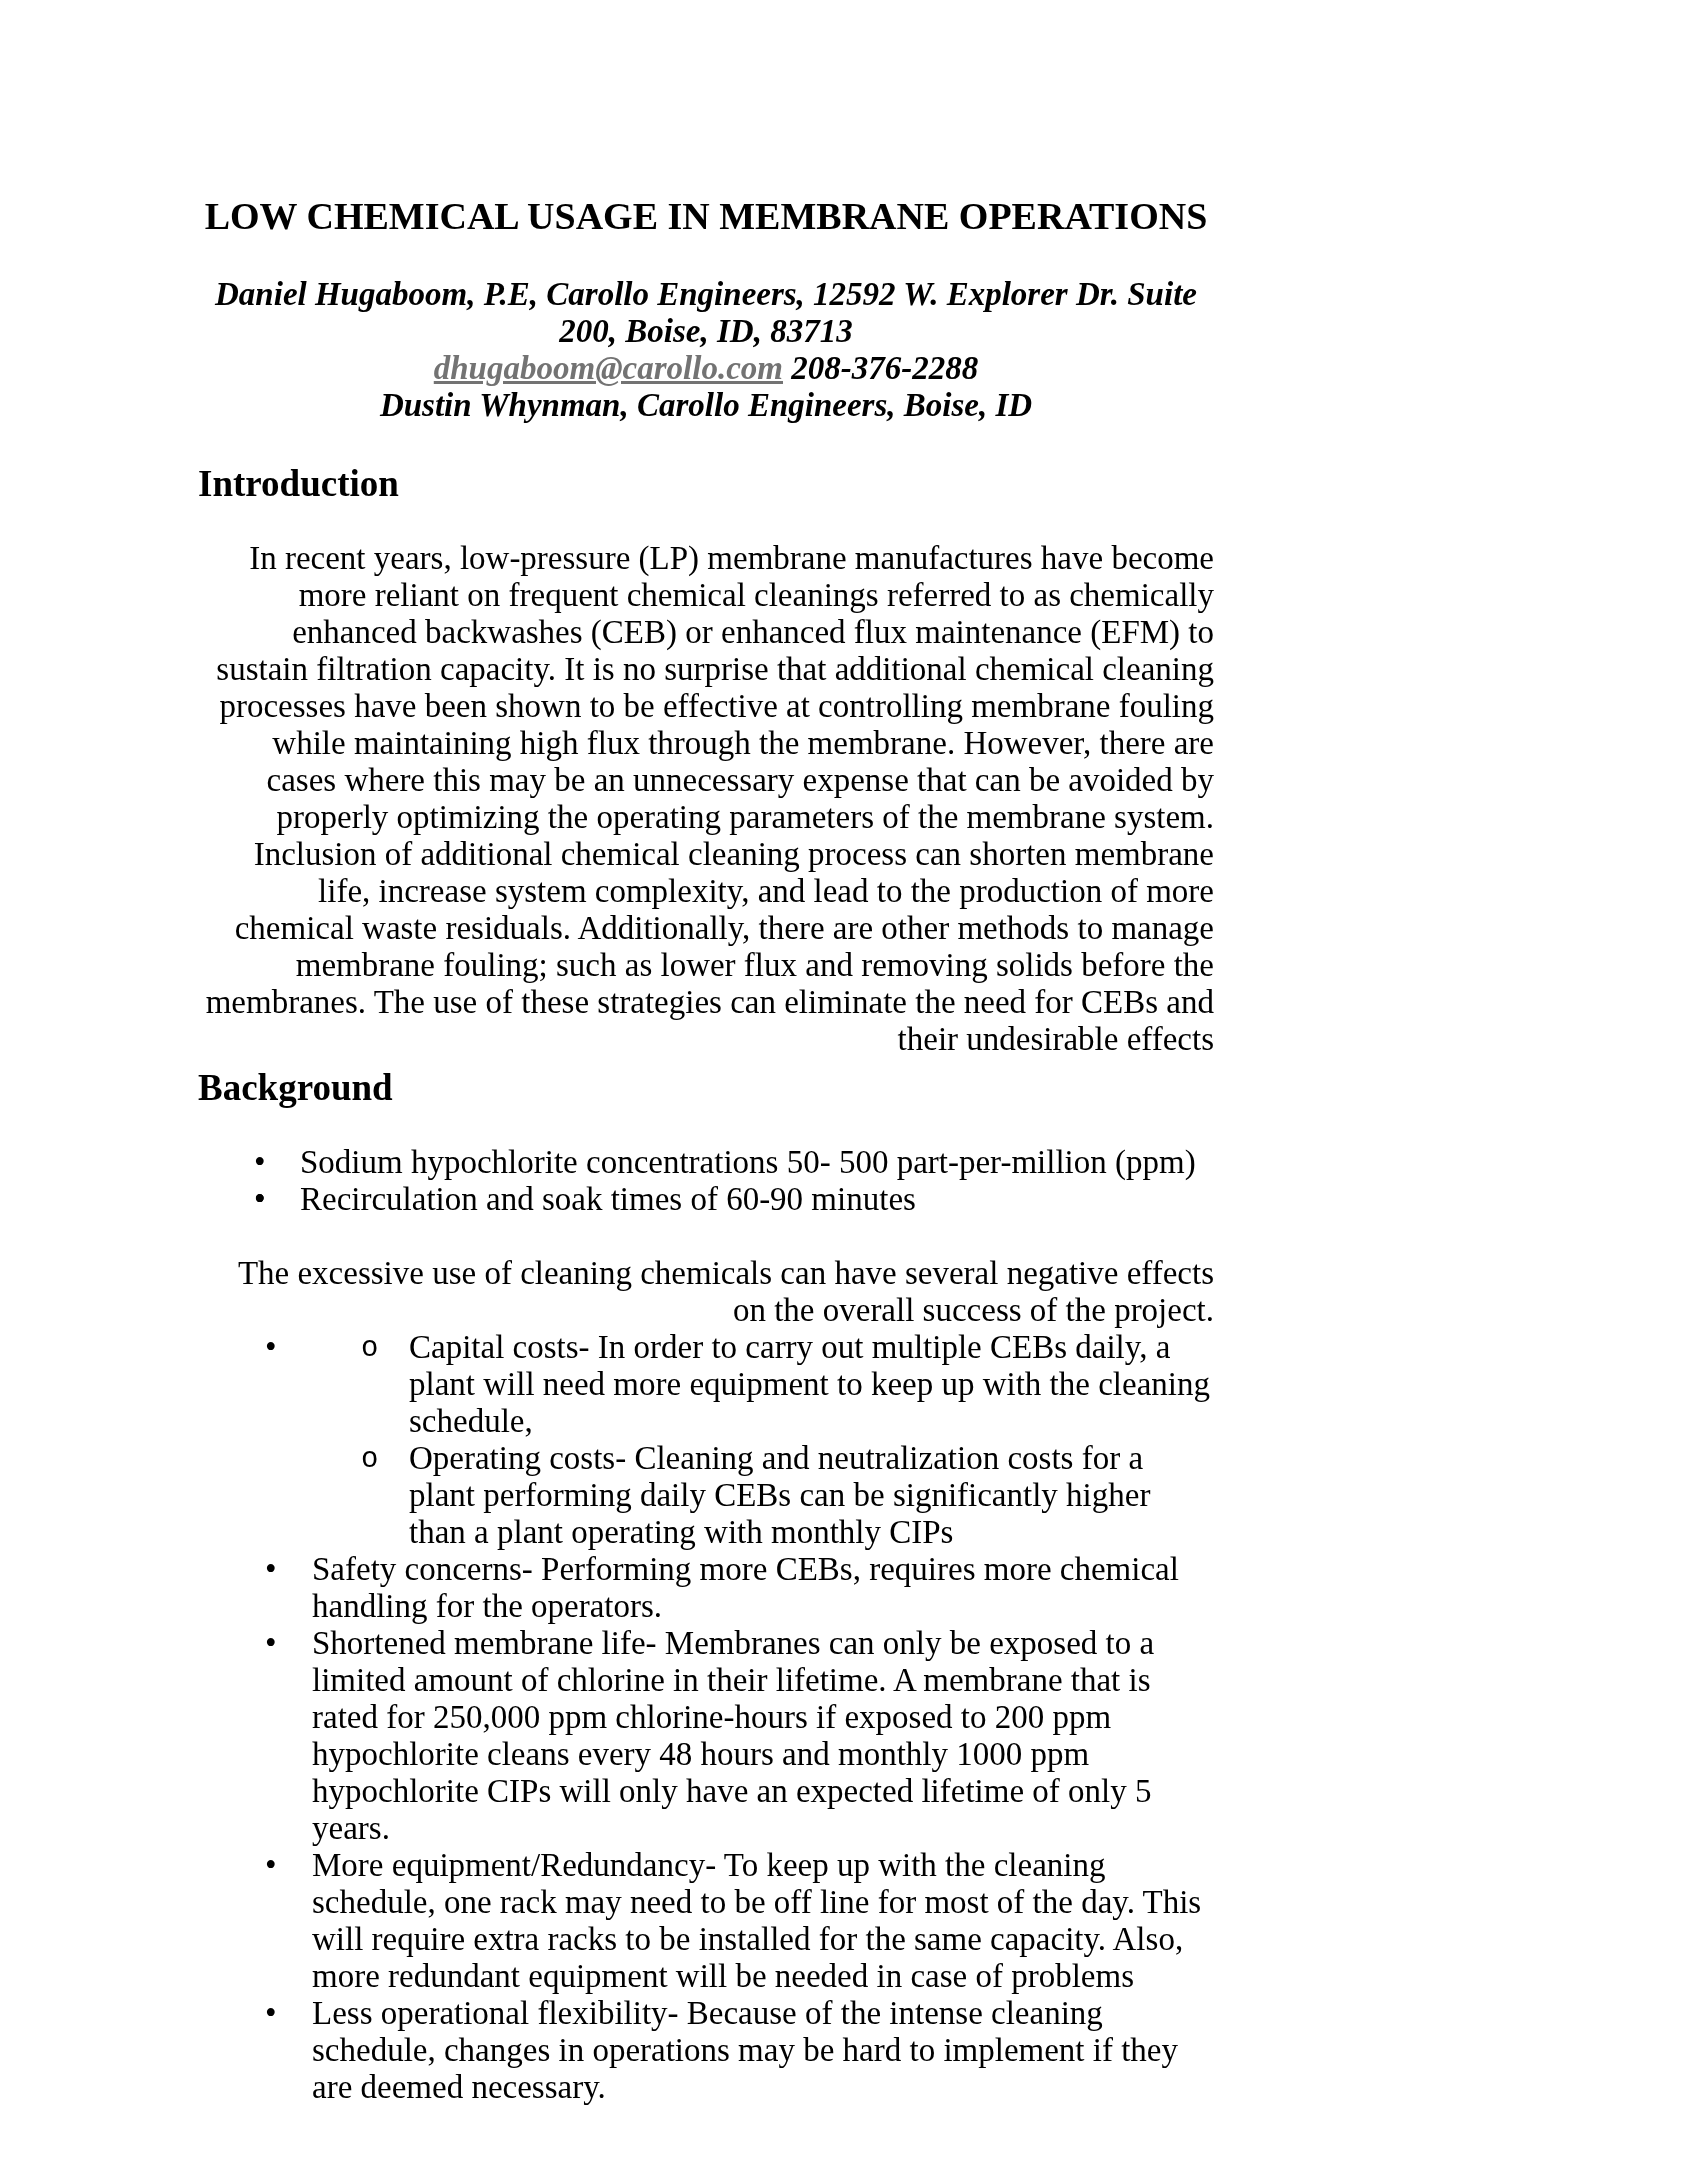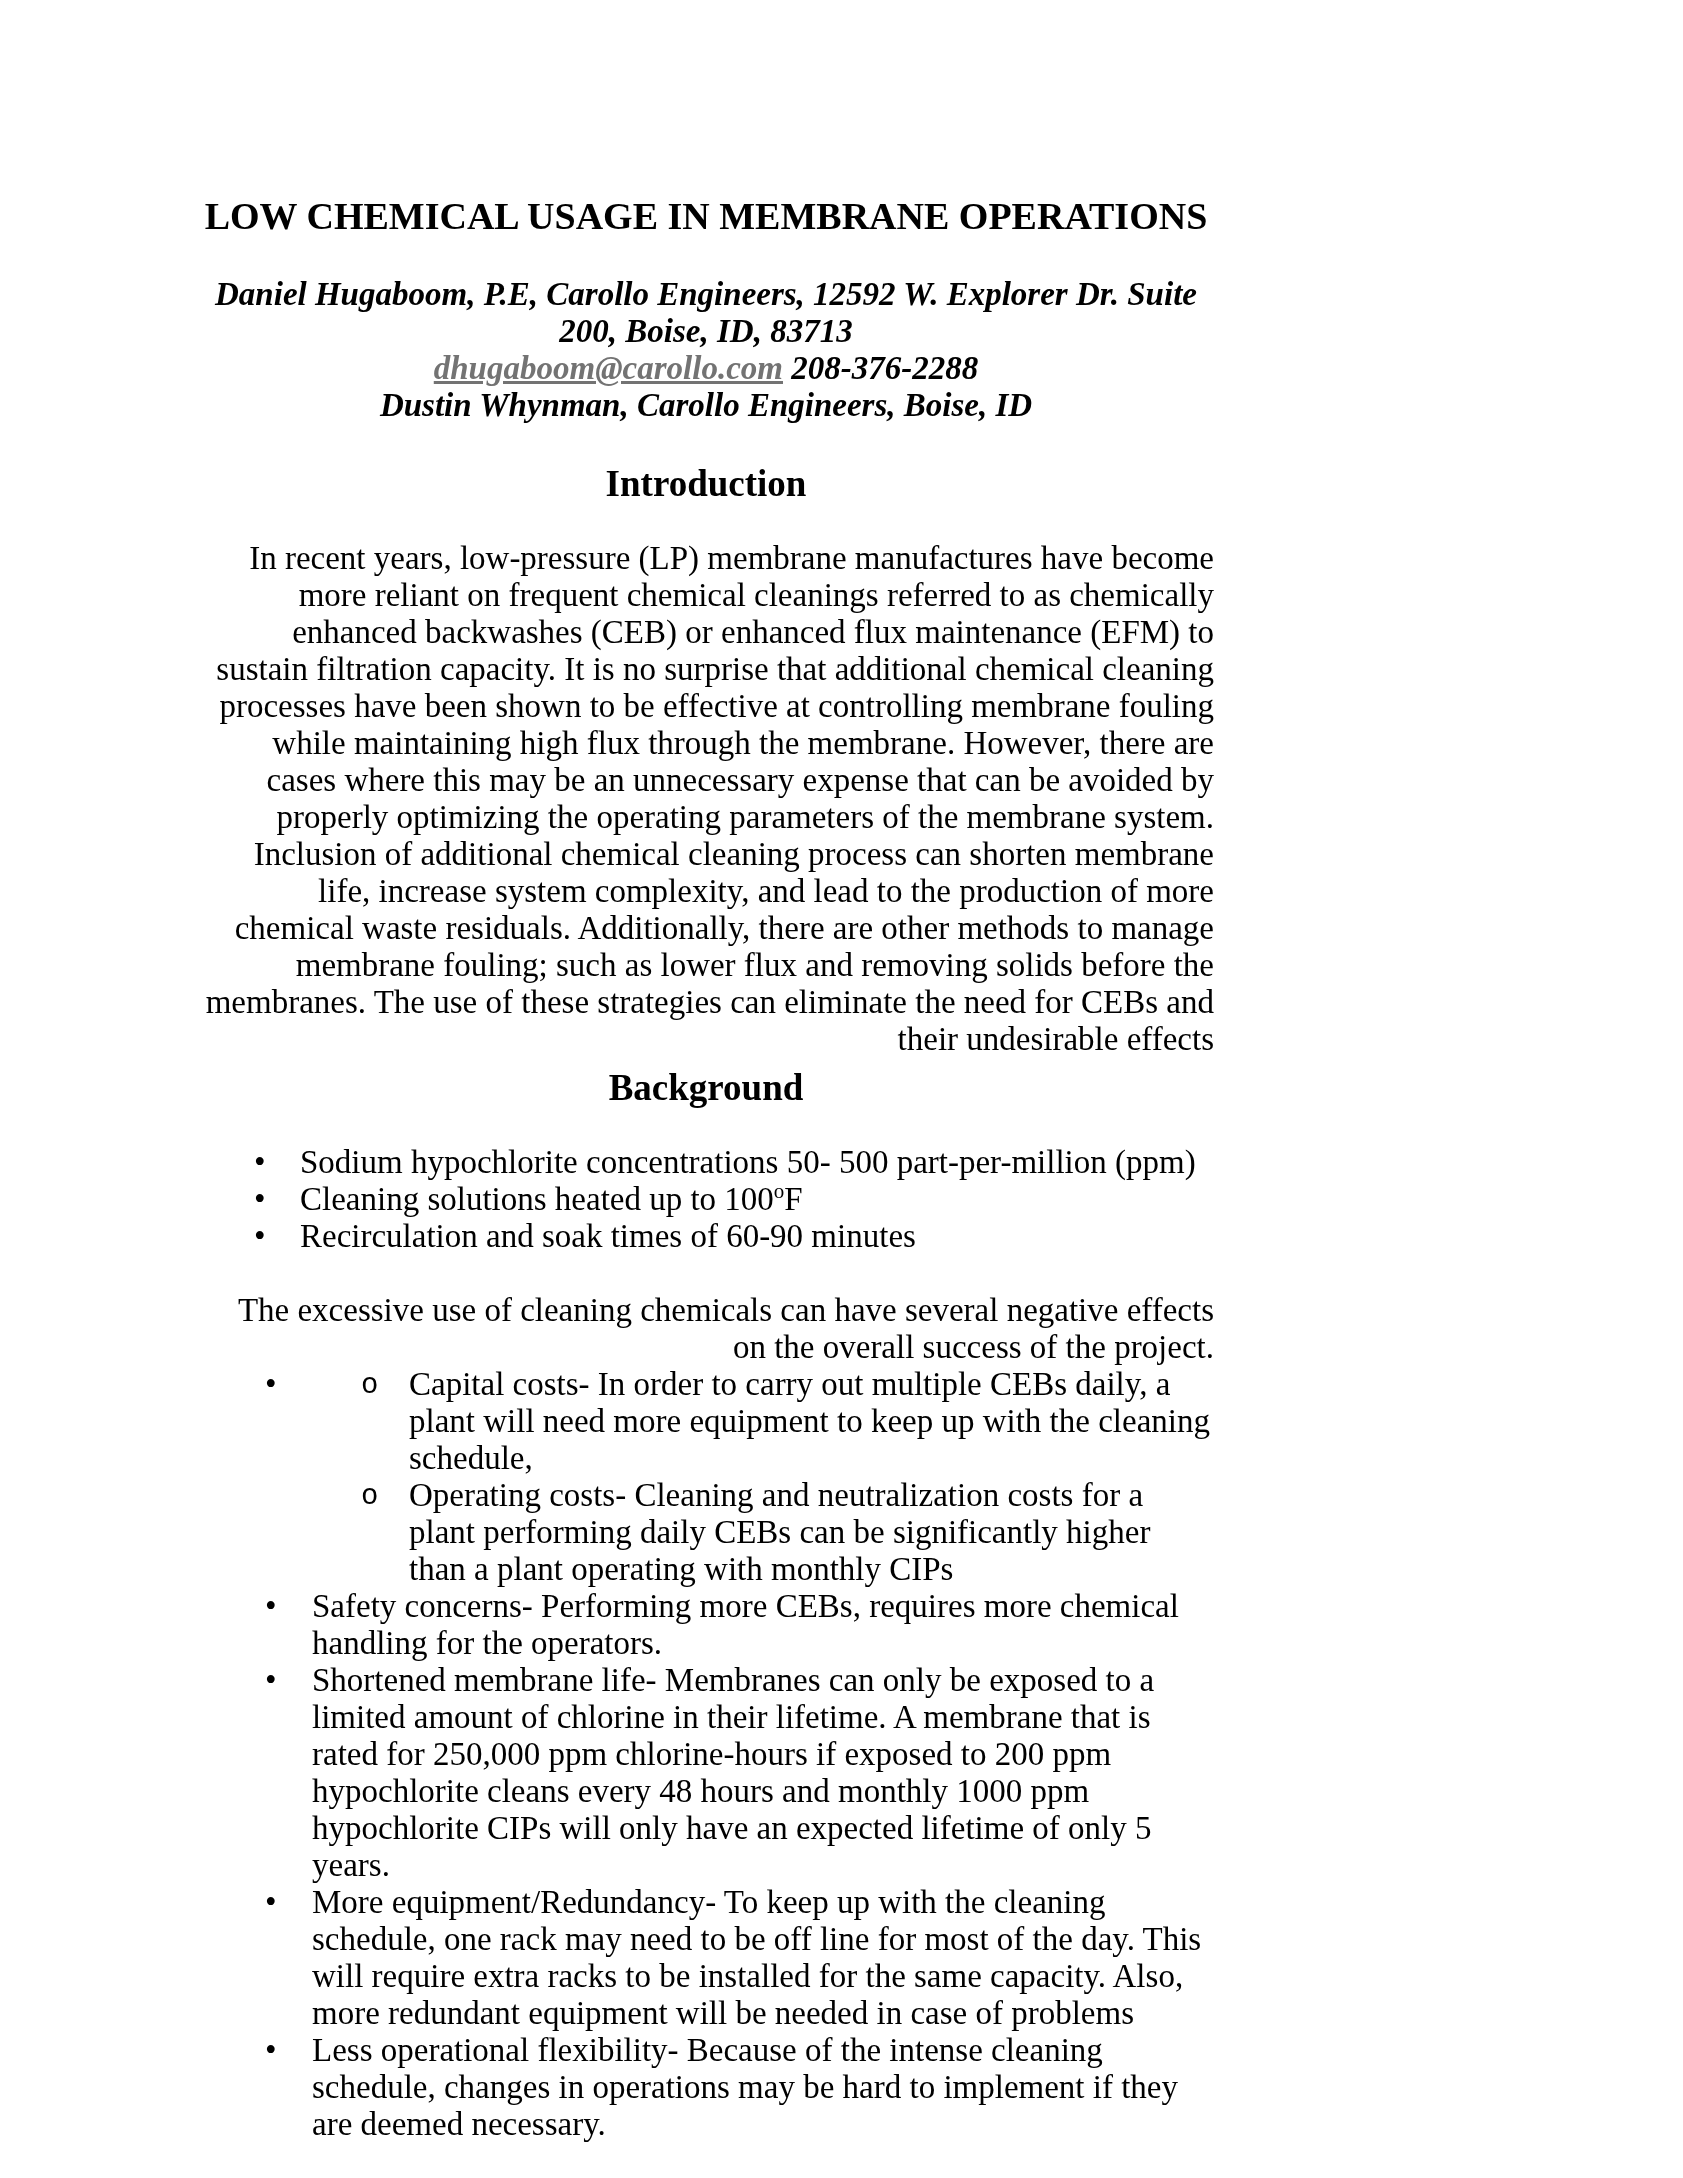--- a/index.html
+++ b/index.html
@@ -35,21 +35,20 @@
   .author-line { margin: 0; font-weight: bold; }
   .email-link {
     color: #737373;
     text-decoration: underline;
     font-style: italic;
   }
   .section-heading {
     font-size: 37px;
     line-height: 44px;
     font-weight: bold;
-    text-align: center;
     margin: 8px 0 34px 0;
   }
   .para {
     margin: 0;
     text-align: right;
     font-family: Liberation Serif, serif;
   }
   .spacer { height: 37px; }
 
   
@@ -108,21 +107,20 @@
   <h2 class="section-heading">Background</h2>
 
 
   <div class="blist">
     <div class="li">
       <span class="marker">•</span>
       <span>Sodium hypochlorite concentrations 50- 500 part-per-million (ppm)</span>
     </div>
     <div class="li">
       <span class="marker">•</span>
-      <span><span>Cleaning solutions heated up to 100</span><sup class="deg">o</sup><span>F</span></span>
     </div>
     <div class="li">
       <span class="marker">•</span>
       <span>Recirculation and soak times of 60-90 minutes</span>
     </div>
   </div>
 
   <div class="spacer"></div>
 
   <p class="para">The excessive use of cleaning chemicals can have several negative effects on the overall success of the project.</p>

